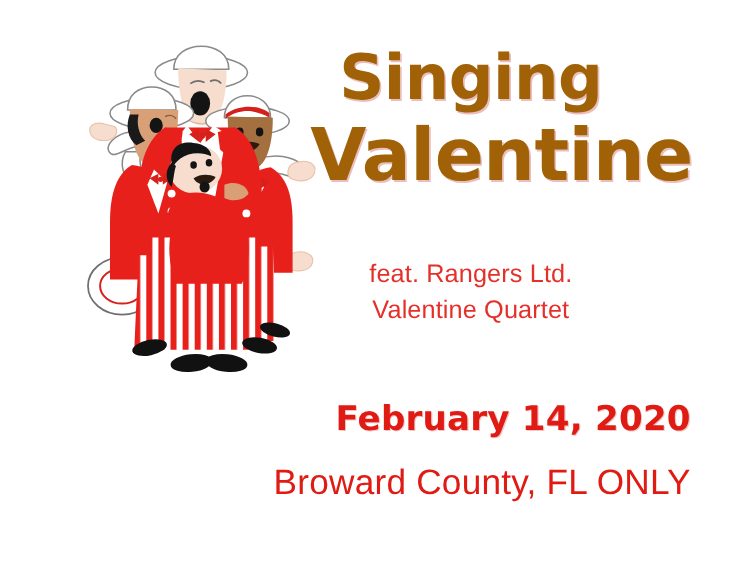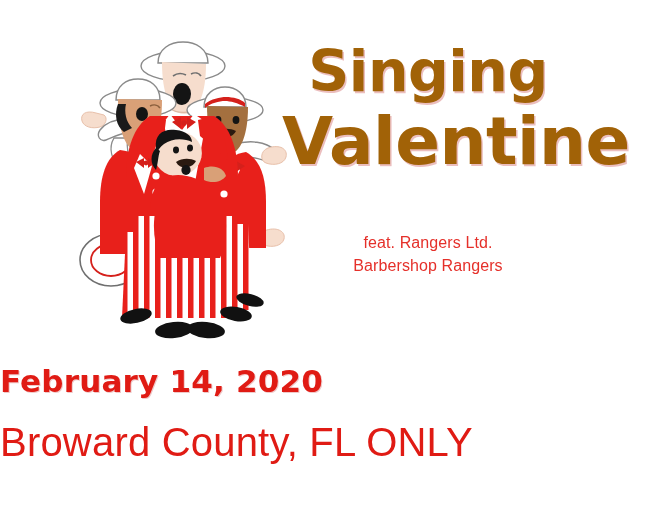--- a/index.html
+++ b/index.html
@@ -61,50 +61,50 @@
     position: absolute;
     left: 282px;
     top: 232px;
     width: 292px;
     text-align: center;
   }
   .subtitle {
     color: #e5302a;
     font-family: "Liberation Sans", sans-serif;
     font-weight: normal;
-    font-size: 16px;
+    font-size: 23px;
     line-height: 1.42;
     letter-spacing: 0.1px;
     white-space: nowrap;
   }
 
   
   #footer-block {
     position: absolute;
     left: 0;
     top: 366px;
     width: 628px;
-    text-align: left;
+    text-align: right;
   }
   .date-line {
     color: #e01b14;
     font-family: "DejaVu Sans", sans-serif;
     font-weight: bold;
     font-size: 31px;
     line-height: 1.0;
     letter-spacing: 0.2px;
     text-shadow: 1px 1px 0 rgba(190, 40, 40, 0.25);
     white-space: nowrap;
   }
   .place-line {
     margin-top: 25px;
     color: #e01b14;
     font-family: "Liberation Sans", sans-serif;
     font-weight: normal;
-    font-size: 40px;
+    font-size: 32px;
     line-height: 1.0;
     letter-spacing: 0.2px;
     white-space: nowrap;
   }
 </style>
 </head>
 <body>
 
 <div id="poster">
 
@@ -250,21 +250,21 @@
     </svg>
   </div>
 
   <div id="headline-block">
     <div class="headline line1">Singing</div>
     <div class="headline line2">Valentine</div>
   </div>
 
   <div id="subtitle-block">
     <div class="subtitle">feat. Rangers Ltd.</div>
-    <div class="subtitle">Barbershop Rangers</div>
+    <div class="subtitle">Valentine Quartet</div>
   </div>
 
   <div id="footer-block">
     <div class="date-line">February 14, 2020</div>
     <div class="place-line">Broward County, FL ONLY</div>
   </div>
 
 </div>
 
 </body></html>

